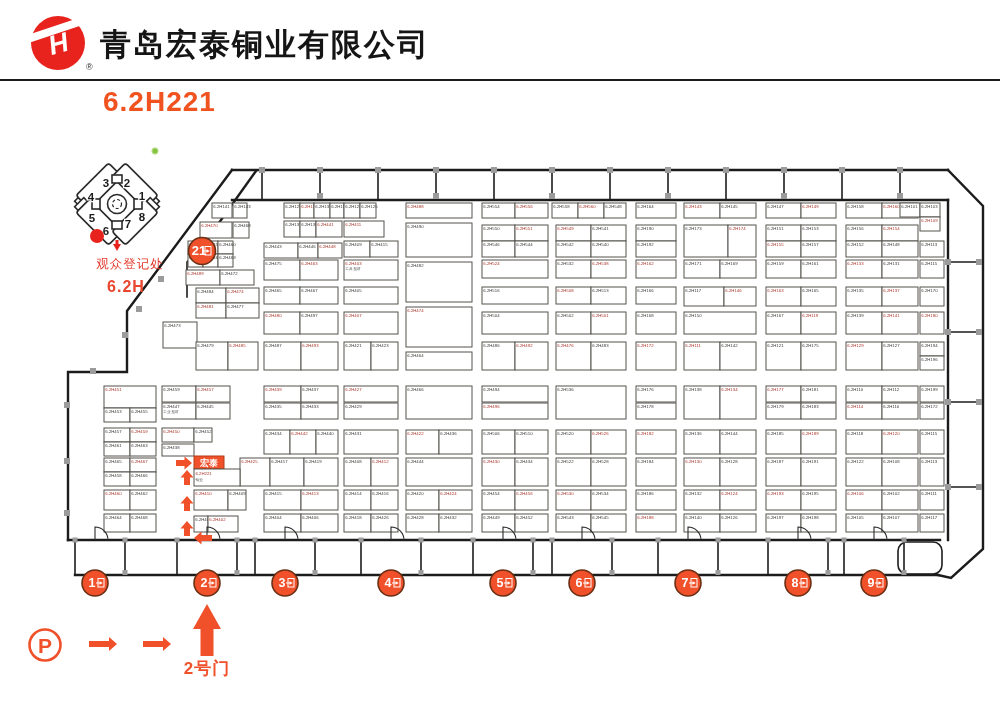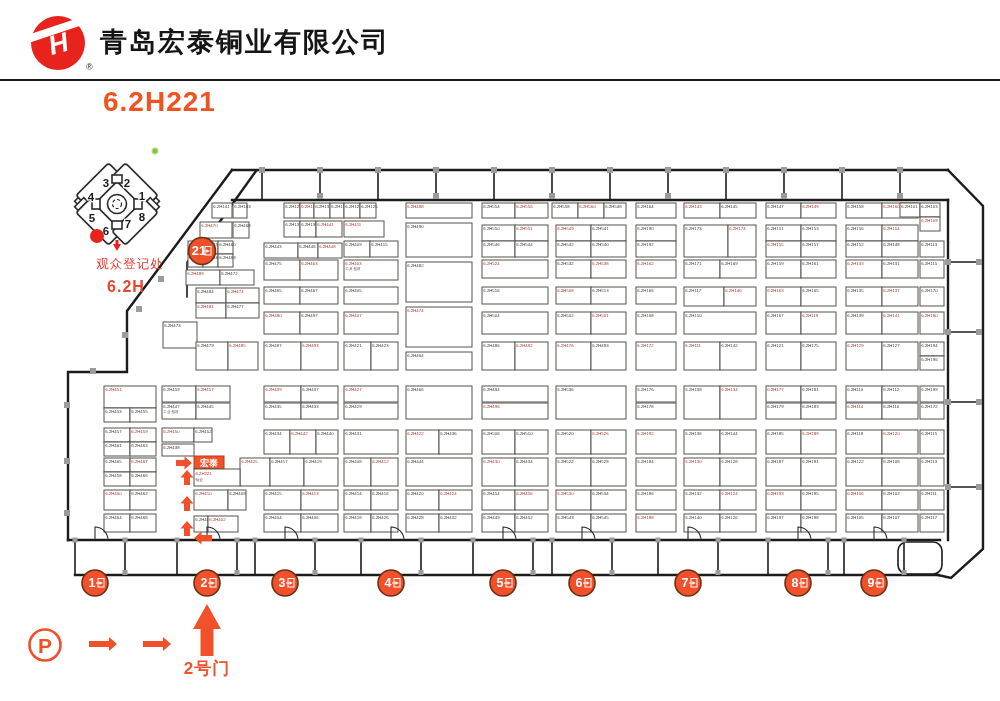--- a/index.html
+++ b/index.html
@@ -1,18 +1,18 @@
 <!DOCTYPE html>
 <html><head>
 <meta charset="utf-8">
 <style>
   html,body{margin:0;padding:0;}
   body{width:1000px;height:701px;position:relative;background:#fff;overflow:hidden;
        font-family:"Liberation Sans","DejaVu Sans",sans-serif;}
-  .company{position:absolute;left:100px;top:24px;font-size:27px;font-weight:700;
+  .company{position:absolute;left:100px;top:24px;font-size:31px;font-weight:700;
            color:#151515;letter-spacing:2px;white-space:nowrap;}
   .trademark{position:absolute;left:86px;top:62px;font-size:9px;color:#333;}
   .rule{position:absolute;left:0;top:79px;width:1000px;height:2px;background:#1b1b1b;}
   .booth-no{position:absolute;left:103px;top:86px;font-size:28px;font-weight:700;
             color:#f0531f;letter-spacing:1px;}
   #logo{position:absolute;left:26px;top:10px;}
   #plan{position:absolute;left:0;top:0;}
   .wall{fill:none;stroke:#1c1c1c;stroke-width:2.4;stroke-linecap:square;stroke-linejoin:miter;}
   .wall2{fill:none;stroke:#1c1c1c;stroke-width:1.6;stroke-linecap:square;}
   .booth{fill:#ffffff;stroke:#55534d;stroke-width:1;}

